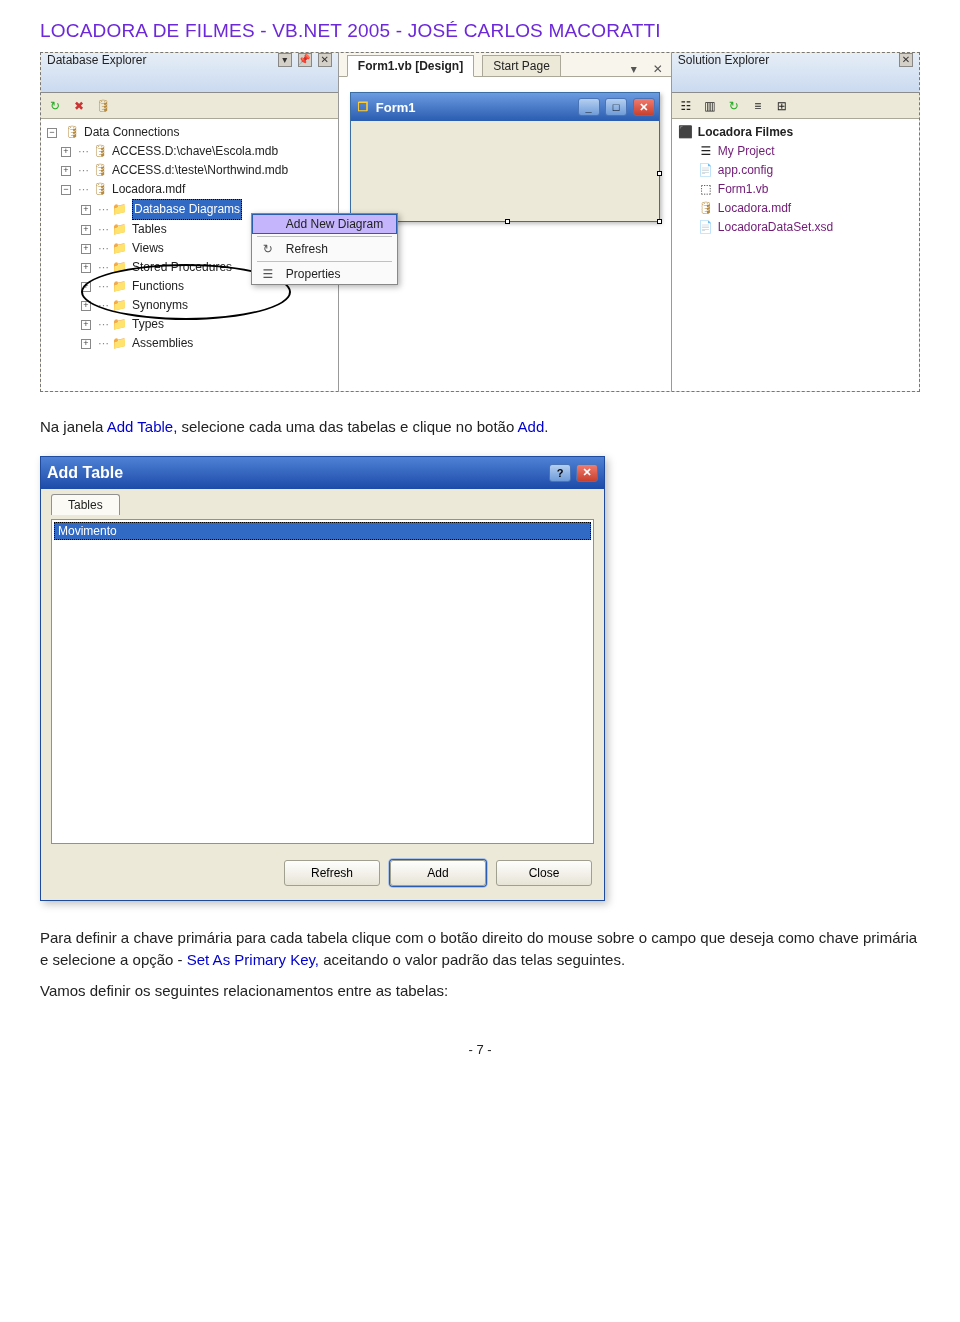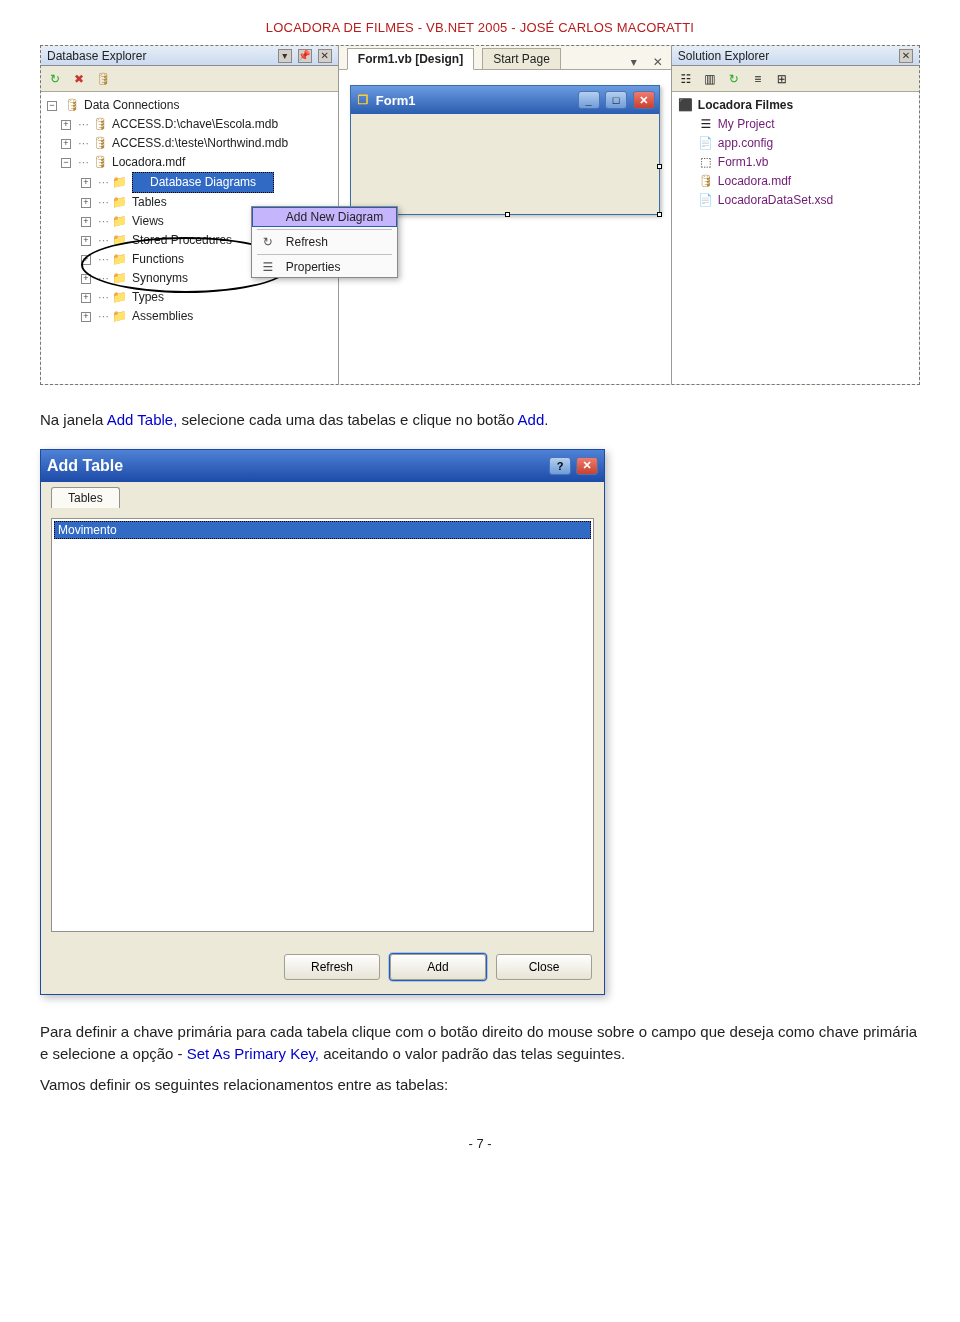--- a/index.html
+++ b/index.html
@@ -1,36 +1,36 @@
 <!DOCTYPE html>
 <html><head>
 <meta charset="utf-8">
 <style>
   *{box-sizing:border-box}
   body{margin:0;font-family:Tahoma,Arial,sans-serif;background:#fff;color:#222;width:960px}
   .page{padding:0 40px 30px}
-  .doc-header{font-size:13px;text-align:center;margin:20px 0 8px;color:#b91c1c;letter-spacing:.2px}
+  .doc-header{font-size:19px;text-align:left;margin:20px 0 8px;color:#6d28d9;letter-spacing:.2px}
 
   
   .fig1{border:1px dashed #777;background:#ece9d8;display:flex;margin:10px 0 24px;height:340px;overflow:hidden}
   .pane{position:relative}
   .dbx{width:300px;border-right:1px solid #999;display:flex;flex-direction:column;background:#fff}
-  .pane-title{background:linear-gradient(#e6eef7,#cbdaf0);height:20px;display:flex;align-items:center;justify-content:space-between;border-bottom:1px solid #8c8c8c;padding:0 6px;font-size:12px}
+  .pane-title{background:linear-gradient(#e6eef7,#cbdaf0);height:40px;display:flex;justify-content:space-between;border-bottom:1px solid #8c8c8c;padding:0 6px;font-size:12px}
   .pane-title .ctl{display:flex;gap:6px}
   .ctl-btn{width:14px;height:14px;background:#d4d0c8;border:1px solid #888;display:flex;align-items:center;justify-content:center;font-size:10px;line-height:1;color:#333}
   .tb{height:26px;background:#ece9d8;border-bottom:1px solid #aca899;display:flex;align-items:center;gap:8px;padding:0 6px}
   .ico{width:16px;height:16px;display:inline-flex;align-items:center;justify-content:center;font-size:12px}
   .ico.refresh{color:#2a2}
   .ico.db{color:#b58a3e}
   .tree{flex:1;font-size:12px;line-height:19px;padding:4px 6px;position:relative;overflow:visible}
   .tn{display:flex;align-items:center;gap:4px;white-space:nowrap}
   .exp{width:10px;height:10px;border:1px solid #888;display:inline-flex;align-items:center;justify-content:center;font-size:9px;line-height:1;margin-right:3px;color:#444}
   .dots{color:#888;font-size:11px;display:inline-block;width:10px;text-align:center}
   .folder{color:#c9a746}
-  .sel{background:#316ac5 !important;color:#fff;padding:0 17px;border:1px dotted #000}
+  .sel{background:#316ac5 !important;color:#fff;padding:0 1px;border:1px dotted #000}
   .ellipse{position:absolute;border:2px solid #000;background:transparent;width:210px;height:56px;border-radius:50%;left:40px;top:145px;pointer-events:none}
 
   .center{flex:1;display:flex;flex-direction:column;background:#ece9d8;position:relative}
   .tabs{height:24px;background:#f7f5ec;border-bottom:1px solid #aca899;display:flex;align-items:flex-end;font-size:12px}
   .tab{padding:3px 10px;border:1px solid #aca899;background:#ece9d8;position:relative;top:1px;margin-left:8px}
   .tab.active{background:#fff;border-bottom:1px solid #fff;font-weight:bold}
   .tabs .sp{flex:1}
   .tabs .tabx{padding:0 8px;color:#555}
 
   .cform{margin:14px 10px;border:1px solid #3b6ea5;width:310px;box-shadow:2px 2px 4px rgba(0,0,0,.25);background:#fff}
@@ -52,21 +52,21 @@
   
   .para{font-size:15px;line-height:1.45;margin:10px 0}
   .blue{color:#0000cc}
 
   
   .dlg{width:565px;border:1px solid #1e4aa0;background:#ece9d8;margin:18px 0 26px;box-shadow:3px 3px 8px rgba(0,0,0,.25)}
   .dlg-title{height:32px;background:linear-gradient(#4f82d6,#1c4aa8);color:#fff;display:flex;align-items:center;justify-content:space-between;padding:0 6px;font-weight:bold}
   .dlg-title .r{display:flex;gap:3px}
   .dlg-tabs{height:26px;display:flex;align-items:flex-end;padding:4px 10px 0}
   .dlg-tab{padding:3px 16px;border:1px solid #919191;border-bottom:none;background:#fbfaf5;border-radius:3px 3px 0 0;font-size:12px}
-  .dlg-list{margin:10px 10px;border:1px solid #919191;background:#fff;height:414px;padding:2px 2px}
+  .dlg-list{margin:4px 10px;border:1px solid #919191;background:#fff;height:325px;padding:2px 2px}
   .dlg-list .li{font-size:12px;padding:1px 3px}
   .dlg-list .li.sel{background:#316ac5;color:#fff}
   .dlg-btns{display:flex;justify-content:flex-end;gap:10px;padding:12px 12px 14px}
   .btn{min-width:96px;height:26px;background:linear-gradient(#fefefe,#e7e4d6);border:1px solid #a0a090;border-radius:3px;font-size:12px}
   .btn.primary{box-shadow:0 0 0 1px #2a5cb0,0 0 0 2px #a9c3ea}
 
   ul.rel{font-size:15px;line-height:1.6;padding-left:0;list-style:none}
   ul.rel li{margin-bottom:14px}
 
   .pagenum{text-align:center;font-size:13px;margin:40px 0 10px}

